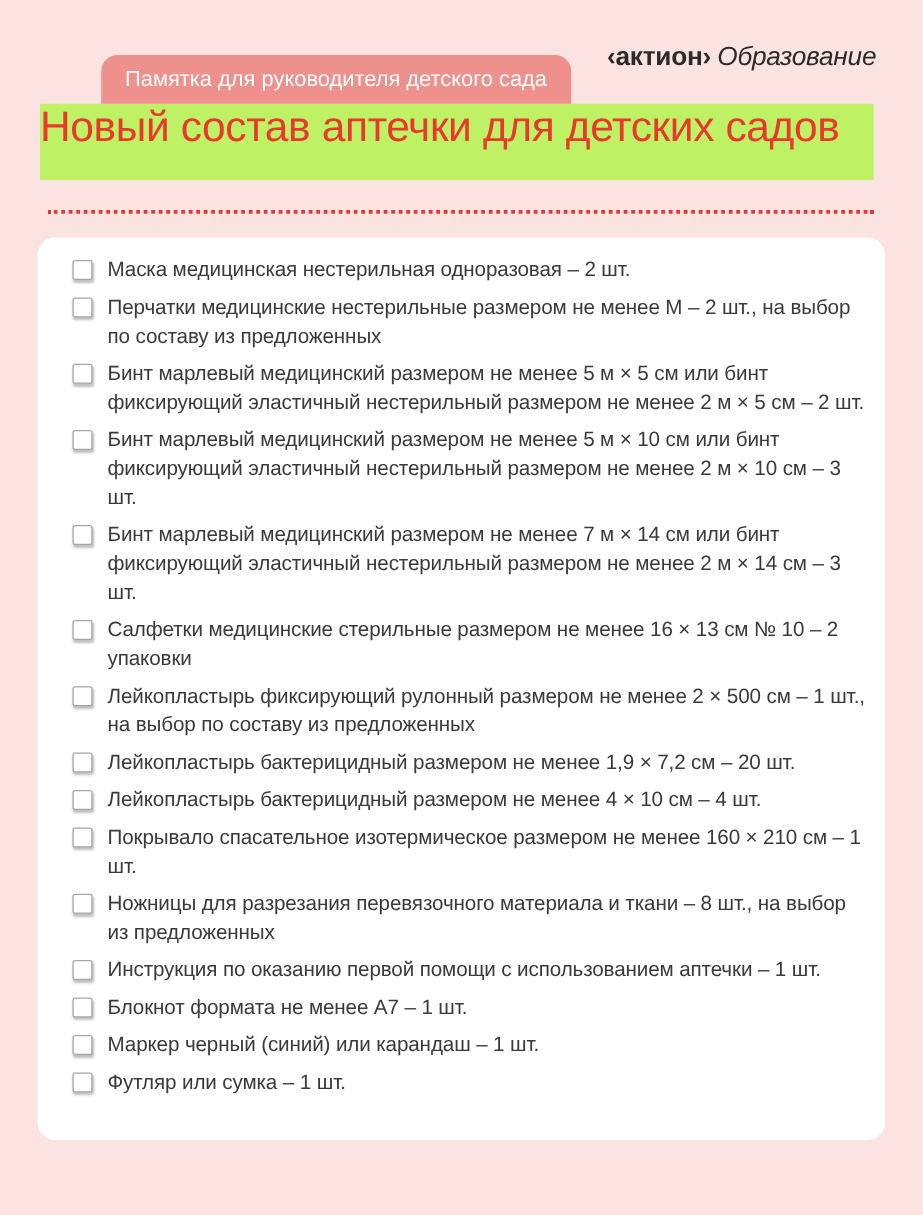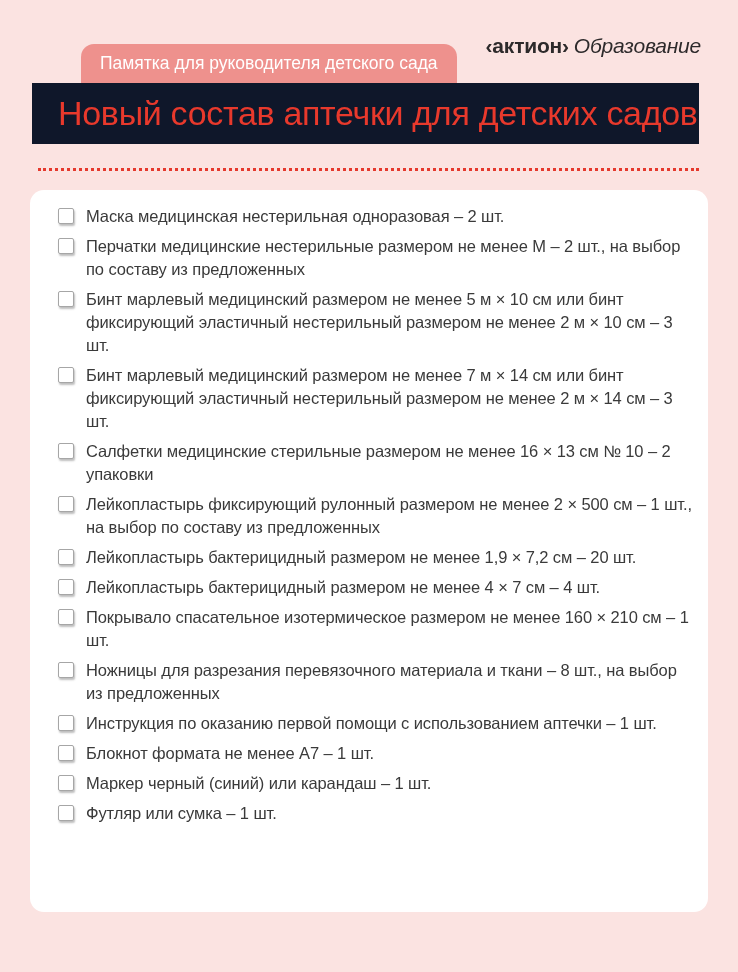--- a/index.html
+++ b/index.html
@@ -43,24 +43,23 @@
     white-space: nowrap;
     z-index: 2;
     margin-left: 43px;
   }
   .title-bar {
     position: absolute;
     left: 32px;
     top: 83px;
     width: 667px;
     height: 61px;
-    background: #0f172a;
+    background: #bef264;
     display: flex;
-    align-items: center;
-    padding-left: 26px;
+    align-items: flex-start;
     z-index: 1;
   }
   .title-bar h1 {
     font-size: 34px;
     font-weight: 400;
     letter-spacing: -0.3px;
     color: #e8392c;
     white-space: nowrap;
   }
   
@@ -137,41 +136,45 @@
       <li class="check-row">
         <span class="checkbox"></span>
         <span class="item-text">Маска медицинская нестерильная одноразовая – 2 шт.</span>
       </li>
       <li class="check-row">
         <span class="checkbox"></span>
         <span class="item-text">Перчатки медицинские нестерильные размером не менее M – 2 шт., на выбор по составу из предложенных</span>
       </li>
       <li class="check-row">
         <span class="checkbox"></span>
+        <span class="item-text">Бинт марлевый медицинский размером не менее 5 м × 5 см или бинт фиксирующий эластичный нестерильный размером не менее 2 м × 5 см – 2 шт.</span>
+      </li>
+      <li class="check-row">
+        <span class="checkbox"></span>
         <span class="item-text">Бинт марлевый медицинский размером не менее 5 м × 10 см или бинт фиксирующий эластичный нестерильный размером не менее 2 м × 10 см – 3 шт.</span>
       </li>
       <li class="check-row">
         <span class="checkbox"></span>
         <span class="item-text">Бинт марлевый медицинский размером не менее 7 м × 14 см или бинт фиксирующий эластичный нестерильный размером не менее 2 м × 14 см – 3 шт.</span>
       </li>
       <li class="check-row">
         <span class="checkbox"></span>
         <span class="item-text">Салфетки медицинские стерильные размером не менее 16 × 13 см № 10 – 2 упаковки</span>
       </li>
       <li class="check-row">
         <span class="checkbox"></span>
         <span class="item-text">Лейкопластырь фиксирующий рулонный размером не менее 2 × 500 см – 1 шт., на выбор по составу из предложенных</span>
       </li>
       <li class="check-row">
         <span class="checkbox"></span>
         <span class="item-text">Лейкопластырь бактерицидный размером не менее 1,9 × 7,2 см – 20 шт.</span>
       </li>
       <li class="check-row">
         <span class="checkbox"></span>
-        <span class="item-text">Лейкопластырь бактерицидный размером не менее 4 × 7 см – 4 шт.</span>
+        <span class="item-text">Лейкопластырь бактерицидный размером не менее 4 × 10 см – 4 шт.</span>
       </li>
       <li class="check-row">
         <span class="checkbox"></span>
         <span class="item-text">Покрывало спасательное изотермическое размером не менее 160 × 210 см – 1 шт.</span>
       </li>
       <li class="check-row">
         <span class="checkbox"></span>
         <span class="item-text">Ножницы для разрезания перевязочного материала и ткани – 8 шт., на выбор из предложенных</span>
       </li>
       <li class="check-row">

